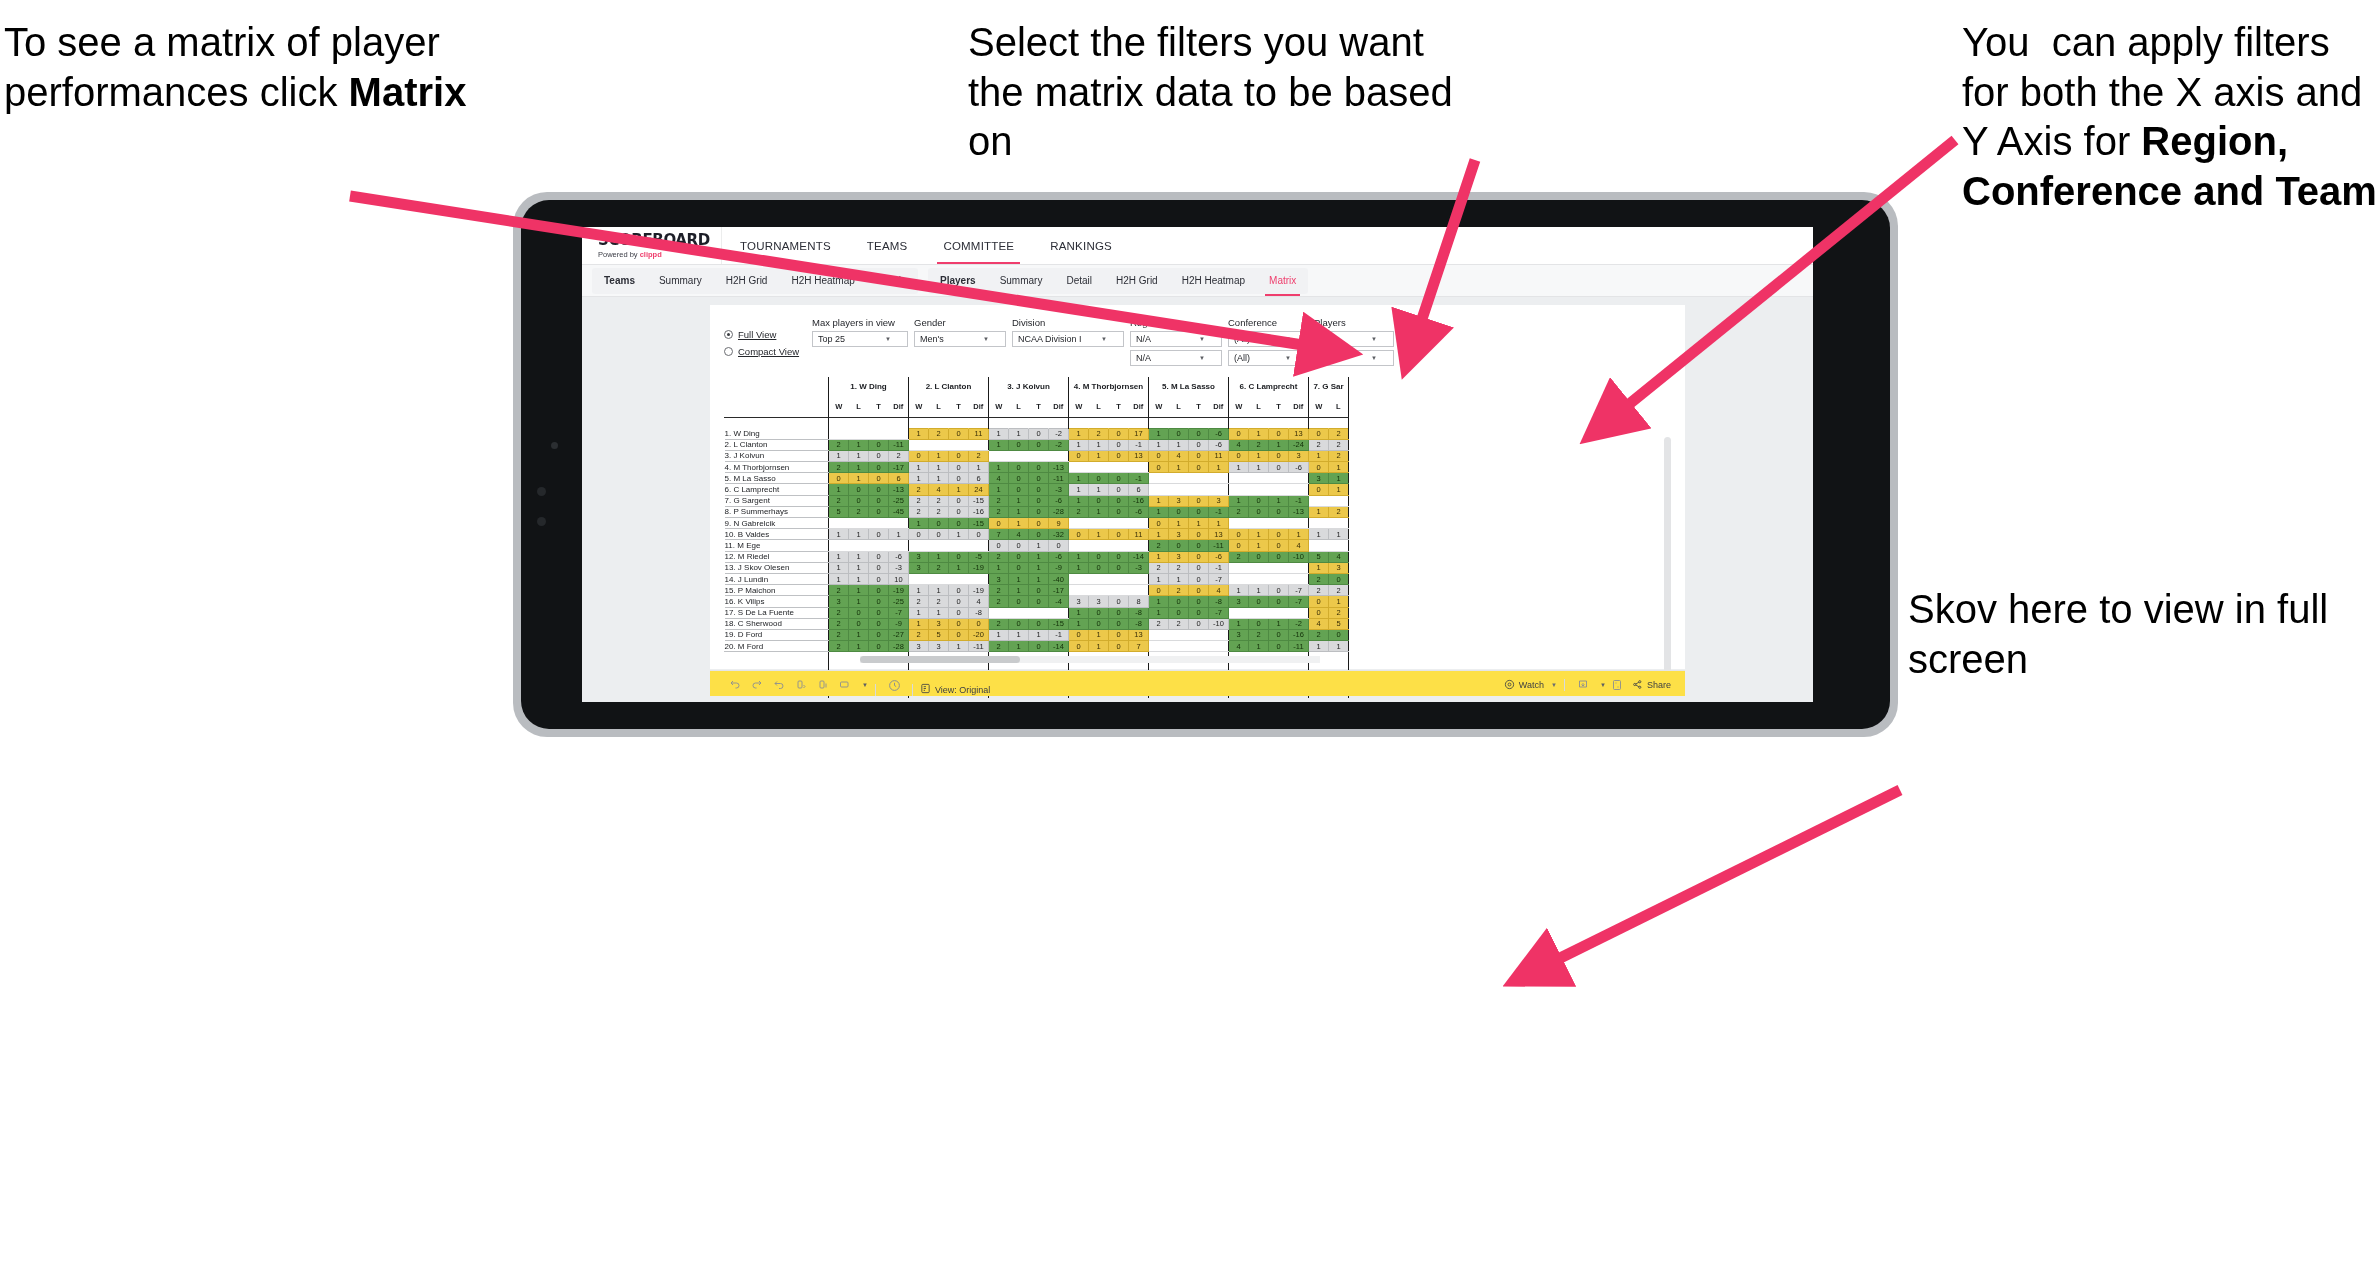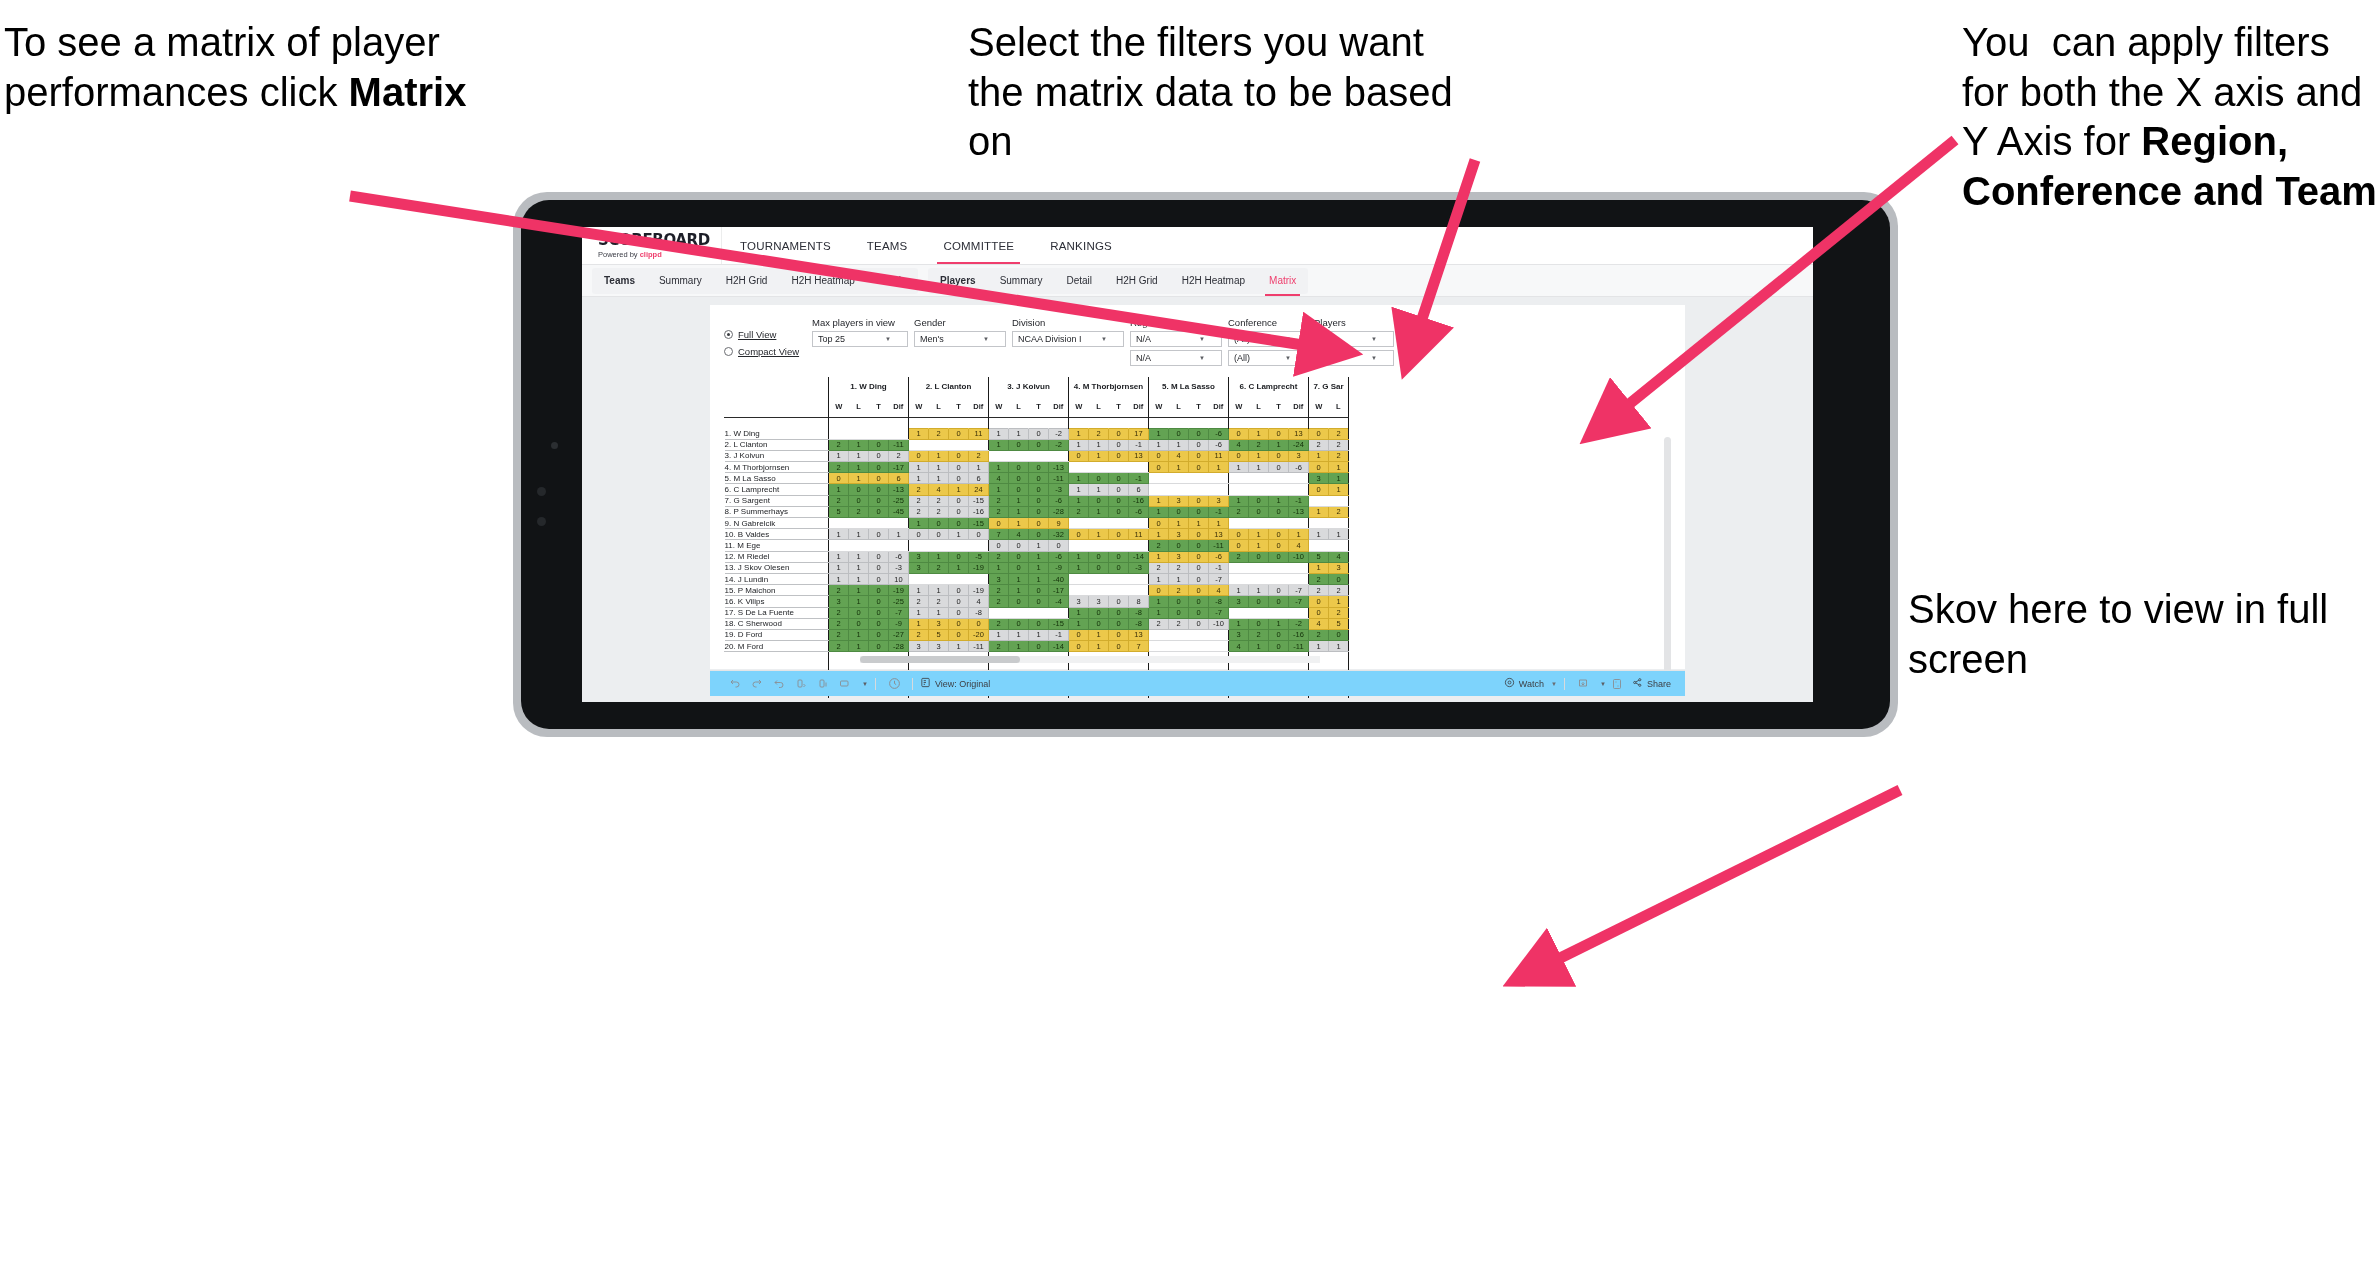--- a/index.html
+++ b/index.html
@@ -184,22 +184,22 @@
     background: #f0f1f2;
   }
   .hscroll-thumb {
     position: absolute; left: 0; top: 0; width: 160px; height: 7px;
     background: #c9cbcd; border-radius: 4px;
   }
 
   
   .bottombar {
     position: absolute; left: 128px; bottom: 6px; width: 975px; height: 26px;
-    background: #7dd3fc; border-top: 1px solid #e4e5e7;
-    display: flex; align-items: center; padding: 0 14px; gap: 0;
+    background: #fde047; border-top: 1px solid #e4e5e7;
+    display: flex; align-items: flex-end; padding: 0 14px; gap: 0;
   }
   .tb-icon {
     width: 22px; height: 22px; display: flex; align-items: center; justify-content: center;
     color: #8a8d92;
   }
   .tb-sep { width: 1px; height: 12px; background: #d8dadd; margin: 0 7px; }
   .tb-text { font-size: 9px; color: #3c3e43; display: flex; align-items: center; gap: 4px; }
   .tb-right { margin-left: auto; display: flex; align-items: center; }
   .tb-caret { font-size: 6px; color: #6a6d72; margin-left: 3px; }
 </style>

